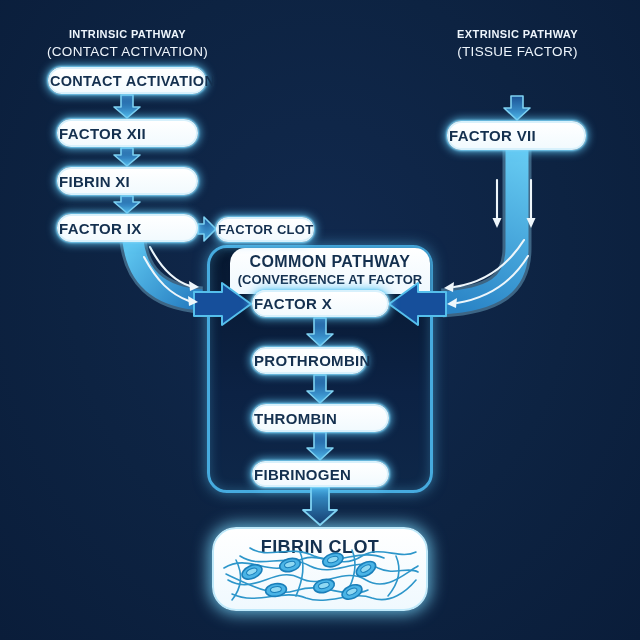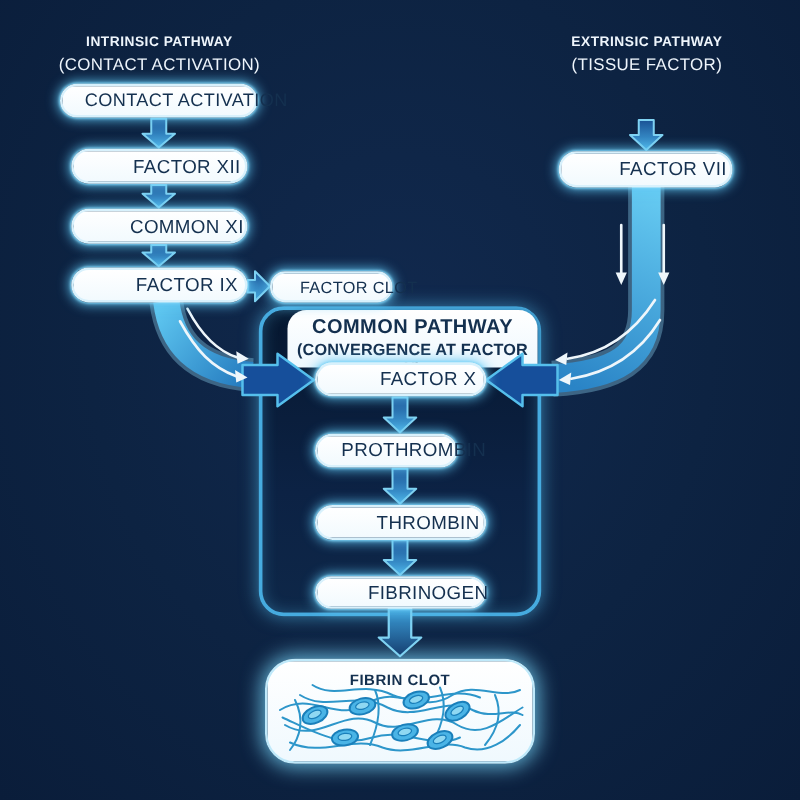--- a/index.html
+++ b/index.html
@@ -5,27 +5,26 @@
   html,body{margin:0;padding:0;background:#0a1c38;}
   .canvas{
     position:relative;width:640px;height:640px;overflow:hidden;
     background:radial-gradient(ellipse at 50% 42%, #11294e 0%, #0d2342 55%, #0a1d3a 100%);
     font-family:"Liberation Sans", sans-serif;
   }
   .heading{position:absolute;text-align:center;color:#eef5fc;z-index:1;}
   .heading .h1{font-size:11px;font-weight:700;letter-spacing:.4px;line-height:18px;}
   .heading .h2{font-size:13.5px;font-weight:400;letter-spacing:.3px;line-height:15px;margin-top:1px;}
   .node{
-    position:absolute;z-index:3;display:flex;align-items:center;justify-content:center;
+    position:absolute;z-index:3;display:flex;align-items:center;
     background:linear-gradient(180deg,#ffffff 0%,#f2fafe 100%);
     border:2px solid #d8f1fc;border-radius:14px;box-sizing:border-box;
-    color:#14304f;font-weight:400;font-size:15px;letter-spacing:.3px;
+    color:#14304f;font-weight:700;font-size:15px;letter-spacing:.3px;
     box-shadow:0 0 9px 2px rgba(96,200,244,.85),0 0 2px 1px rgba(160,225,250,.9);
     white-space:nowrap;
-    padding-left:44px;
   }
   .node.small{font-size:13px;border-radius:12px;}
   .common-box{
     position:absolute;left:207px;top:245px;width:226px;height:248px;z-index:1;
     border:3px solid #46abdf;border-radius:20px;box-sizing:border-box;
     background:linear-gradient(180deg,#071830 0%,#0c2244 60%,#0e2748 100%);
     box-shadow:0 0 14px rgba(90,195,242,.55), inset 0 0 12px rgba(90,195,242,.3);
   }
   .common-header{
     position:absolute;left:0;top:0;right:0;height:46px;
@@ -34,21 +33,21 @@
     box-shadow:0 2px 6px rgba(10,30,60,.5);
     margin-left:20px;
   }
   .common-header .h1{font-size:16px;font-weight:700;letter-spacing:.4px;margin-top:5px;}
   .common-header .h2{font-size:13px;font-weight:700;letter-spacing:.1px;margin-top:1px;}
   .fibrin-box{
     position:absolute;left:212px;top:527px;width:216px;height:84px;z-index:1;
     background:linear-gradient(180deg,#ffffff,#f0f9fe);
     border:2px solid #bfe9fa;border-radius:24px;box-sizing:border-box;
     box-shadow:0 0 16px 3px rgba(120,212,248,.8);
-    text-align:center;color:#14304f;font-weight:700;font-size:12px;letter-spacing:.4px;
+    text-align:center;color:#14304f;font-weight:700;font-size:18px;letter-spacing:.4px;
     padding-top:8px;
   }
   svg.overlay{position:absolute;left:0;top:0;z-index:2;pointer-events:none;}
 </style>
 </head>
 <body>
 
 <div class="canvas">
 
   <div class="heading" style="left:30px;top:25px;width:195px;">
@@ -182,21 +181,21 @@
     </g>
   </svg>
 
   <div class="node" style="left:48px;top:67px;width:158px;height:27px;font-size:14.5px;">
     <span>CONTACT ACTIVATION</span>
   </div>
   <div class="node" style="left:57px;top:119px;width:141px;height:28px;">
     <span>FACTOR XII</span>
   </div>
   <div class="node" style="left:57px;top:167px;width:141px;height:28px;">
-    <span>COMMON XI</span>
+    <span>FIBRIN XI</span>
   </div>
   <div class="node" style="left:57px;top:214px;width:141px;height:28px;">
     <span>FACTOR IX</span>
   </div>
   <div class="node small" style="left:216px;top:217px;width:98px;height:25px;">
     <span>FACTOR CLOT</span>
   </div>
 
   <div class="node" style="left:447px;top:121px;width:139px;height:29px;">
     <span>FACTOR VII</span>

